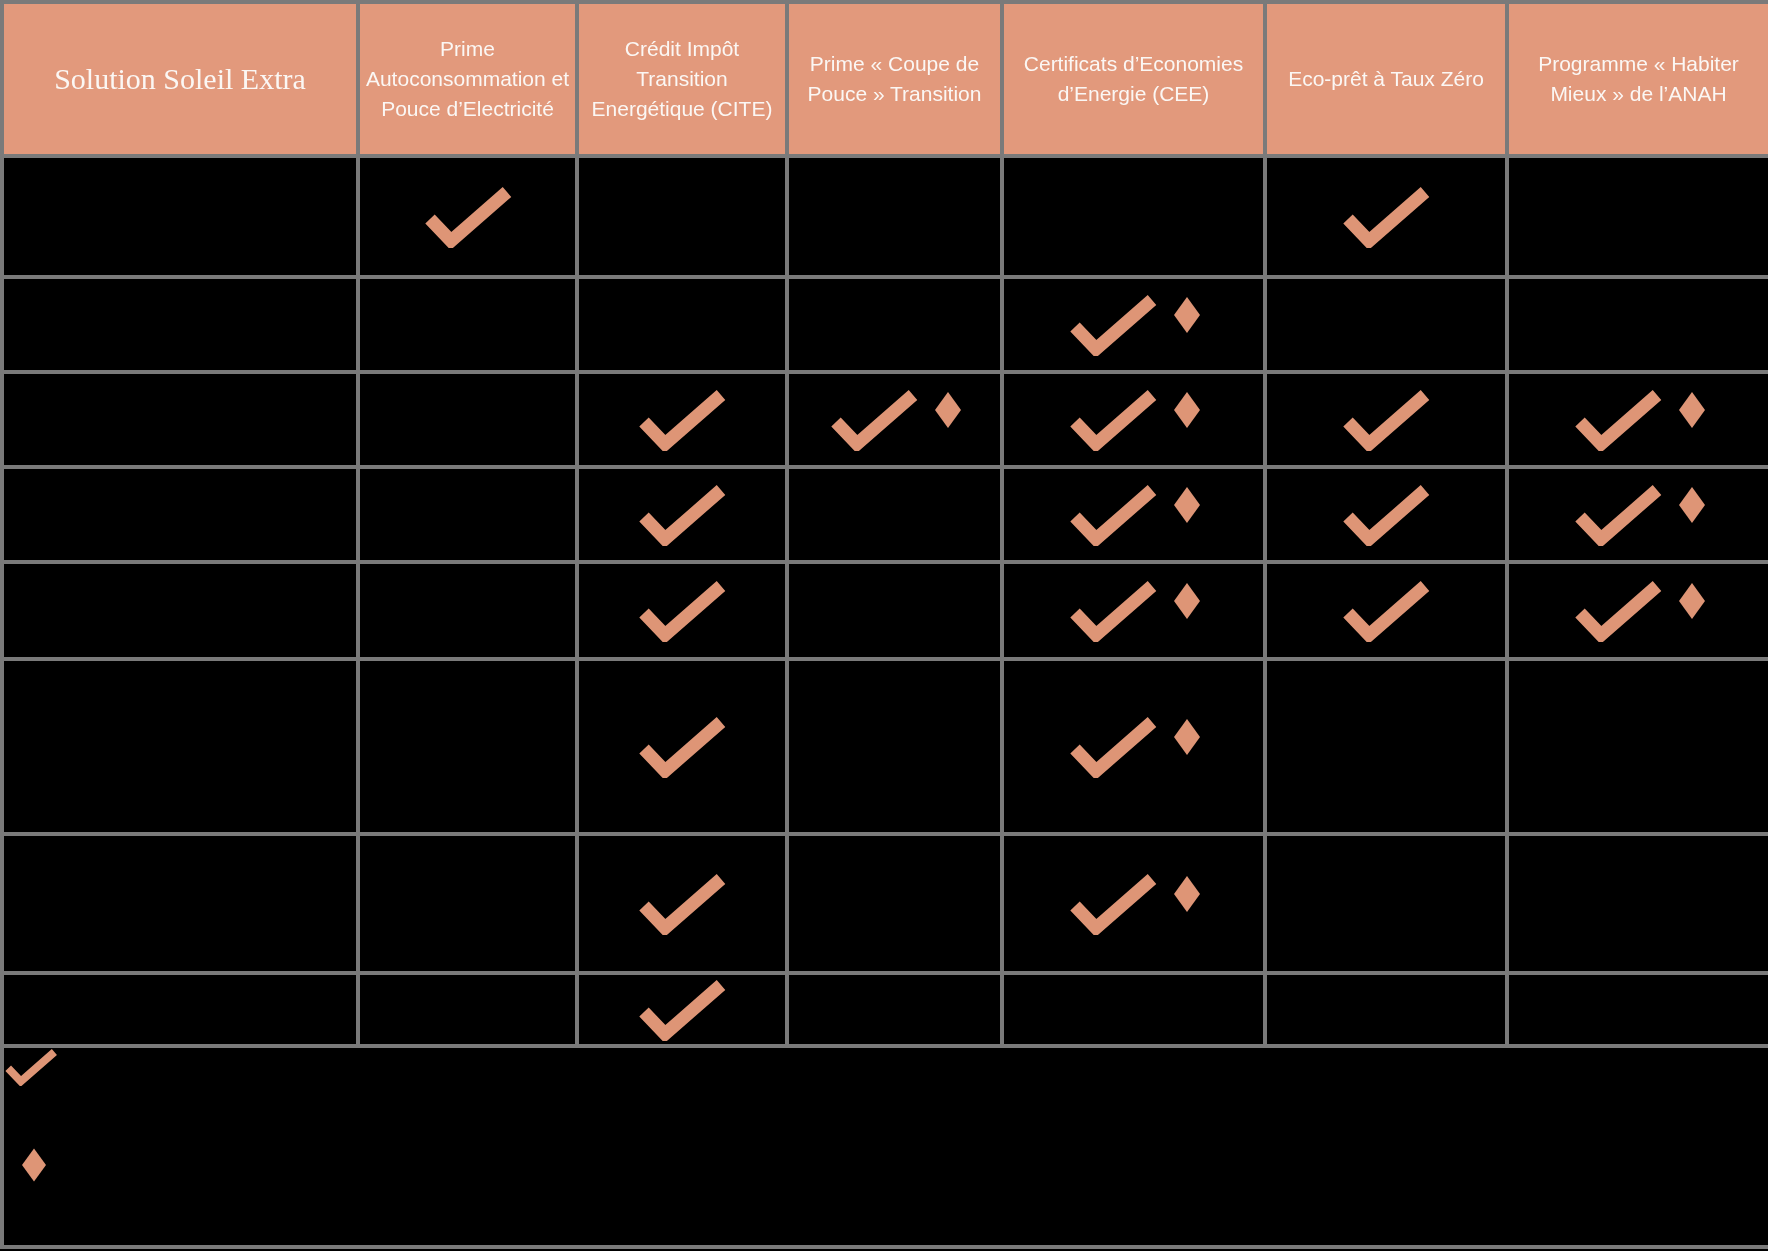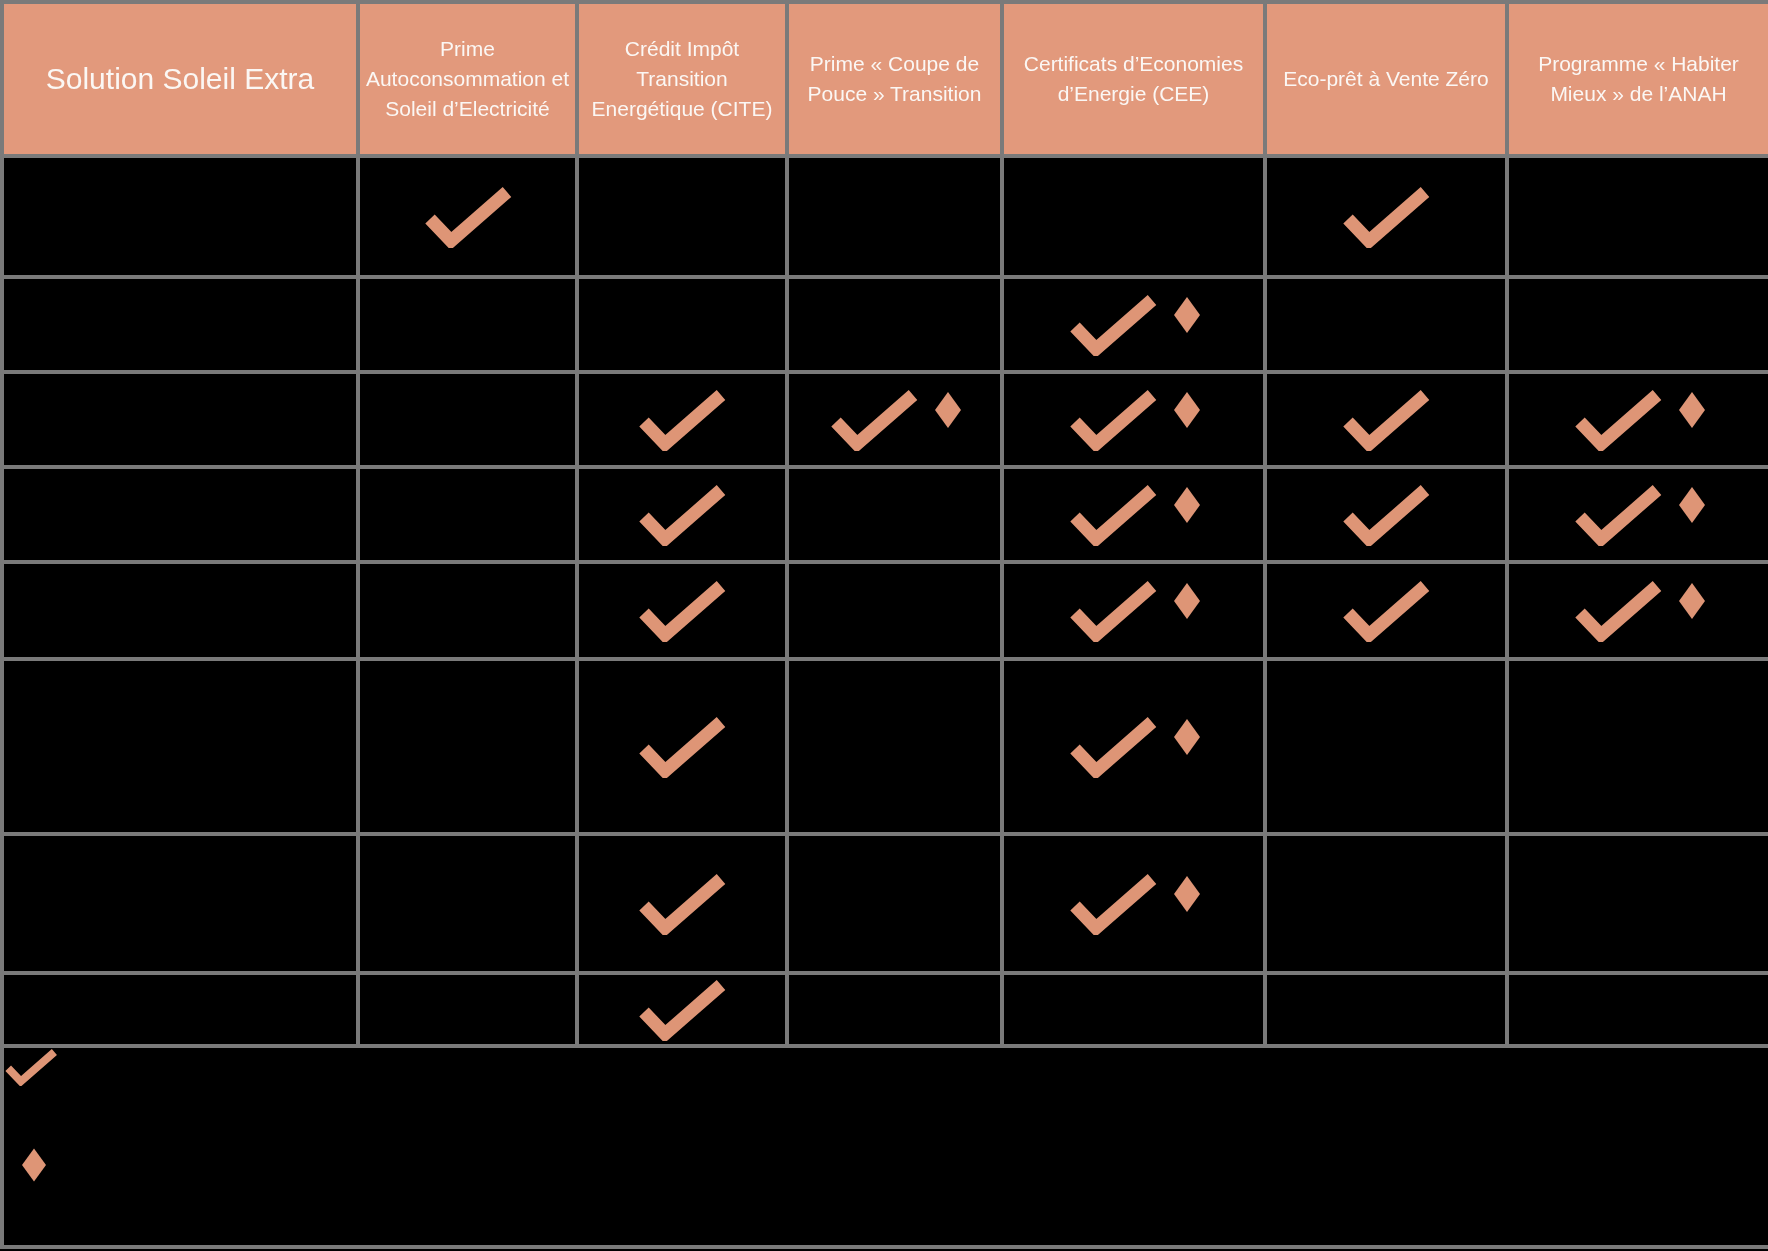--- a/index.html
+++ b/index.html
@@ -28,20 +28,21 @@
     line-height:1.42;
     text-align:center;
     vertical-align:middle;
     padding:6px 10px;
     overflow-wrap:break-word;
     word-wrap:break-word;
   }
   thead th.title-cell{
     font-size:30px;
     line-height:1.35;
+    font-family:Liberation Serif, serif;
   }
   tbody td{
     background:#000;
     vertical-align:middle;
   }
   .cell-flex{
     display:flex;
     justify-content:center;
     align-items:flex-start;
   }
@@ -72,25 +73,25 @@
       <col style="width:219px">
       <col style="width:210px">
       <col style="width:215px">
       <col style="width:263px">
       <col style="width:242px">
       <col style="width:263px">
     </colgroup>
     <thead>
       <tr style="height:154px;">
         <th class="title-cell">Solution Soleil Extra</th>
-        <th>Prime Autoconsommation et Soleil d’Electricité</th>
+        <th>Prime Autoconsommation et Pouce d’Electricité</th>
         <th>Crédit Impôt Transition Energétique (CITE)</th>
         <th>Prime « Coupe de Pouce » Transition</th>
         <th>Certificats d’Economies d’Energie (CEE)</th>
-        <th>Eco-prêt à Vente Zéro</th>
+        <th>Eco-prêt à Taux Zéro</th>
         <th>Programme « Habiter Mieux » de l’ANAH</th>
       </tr>
     </thead>
     <tbody id="table-body">
         <tr style="height: 121px;">
           <td></td>
           <td>
             <div class="cell-flex">
               <span class="check-wrap">
                 <svg viewBox="0 0 90 62" width="90" height="62">

